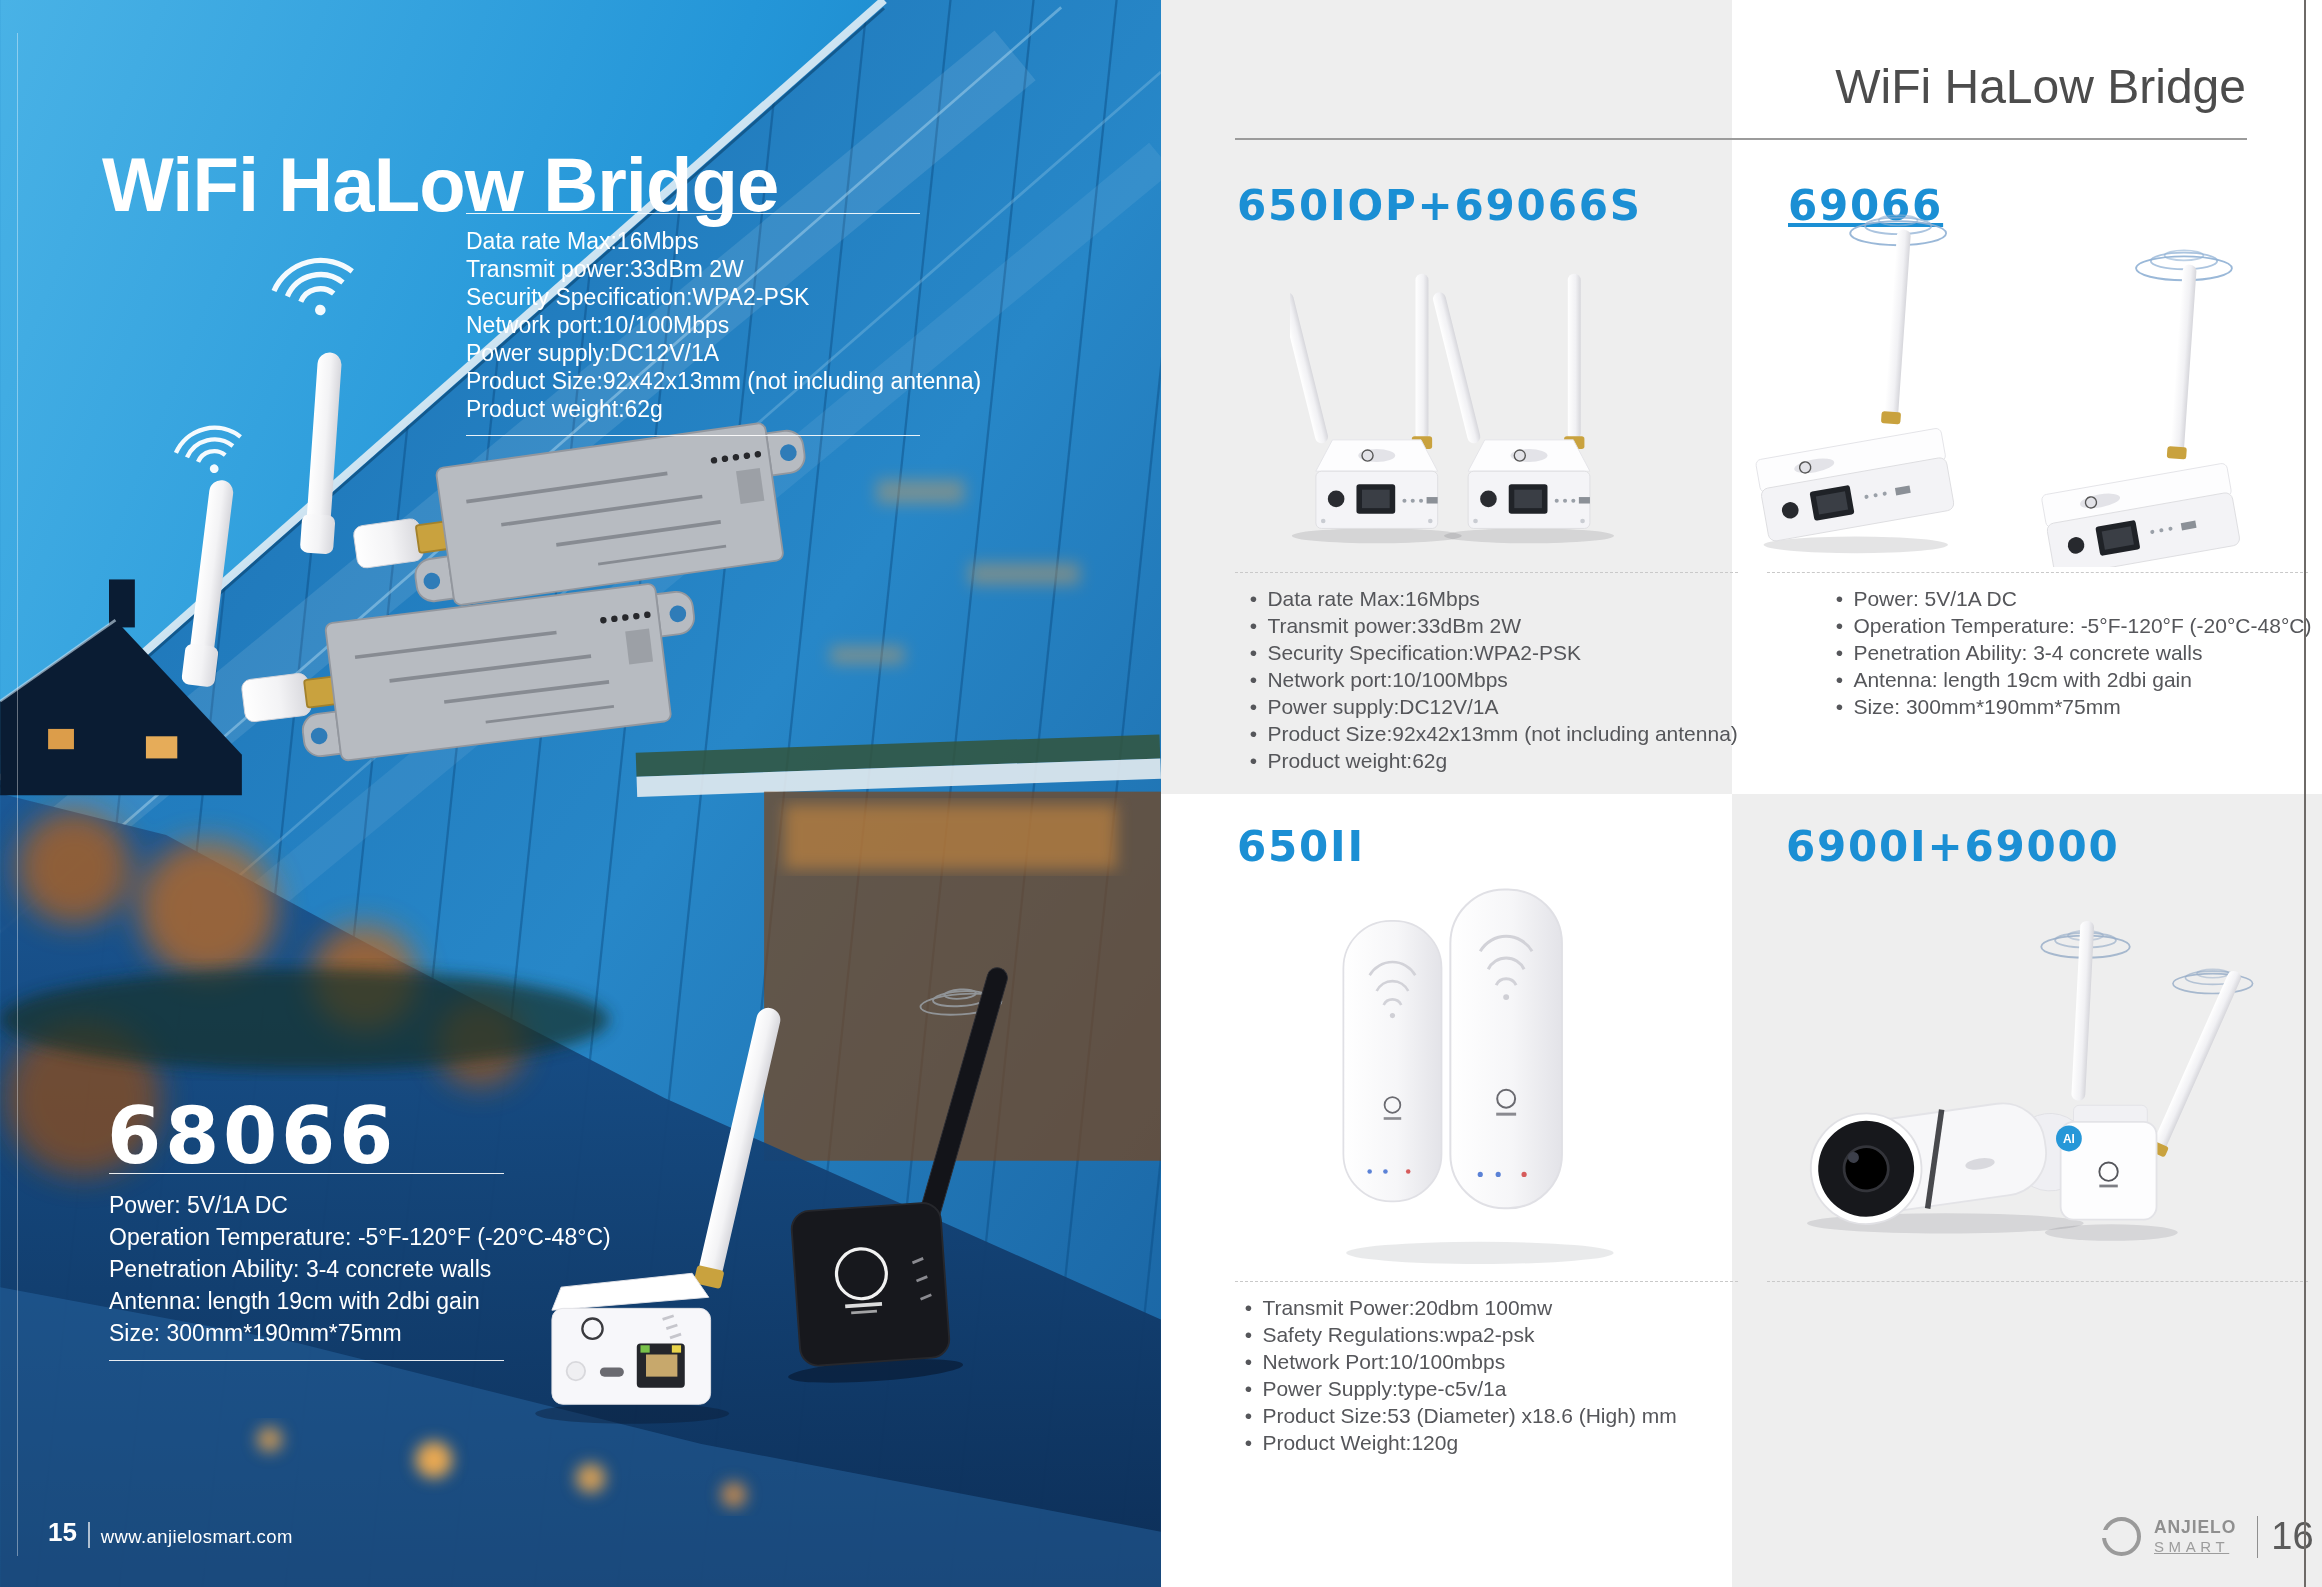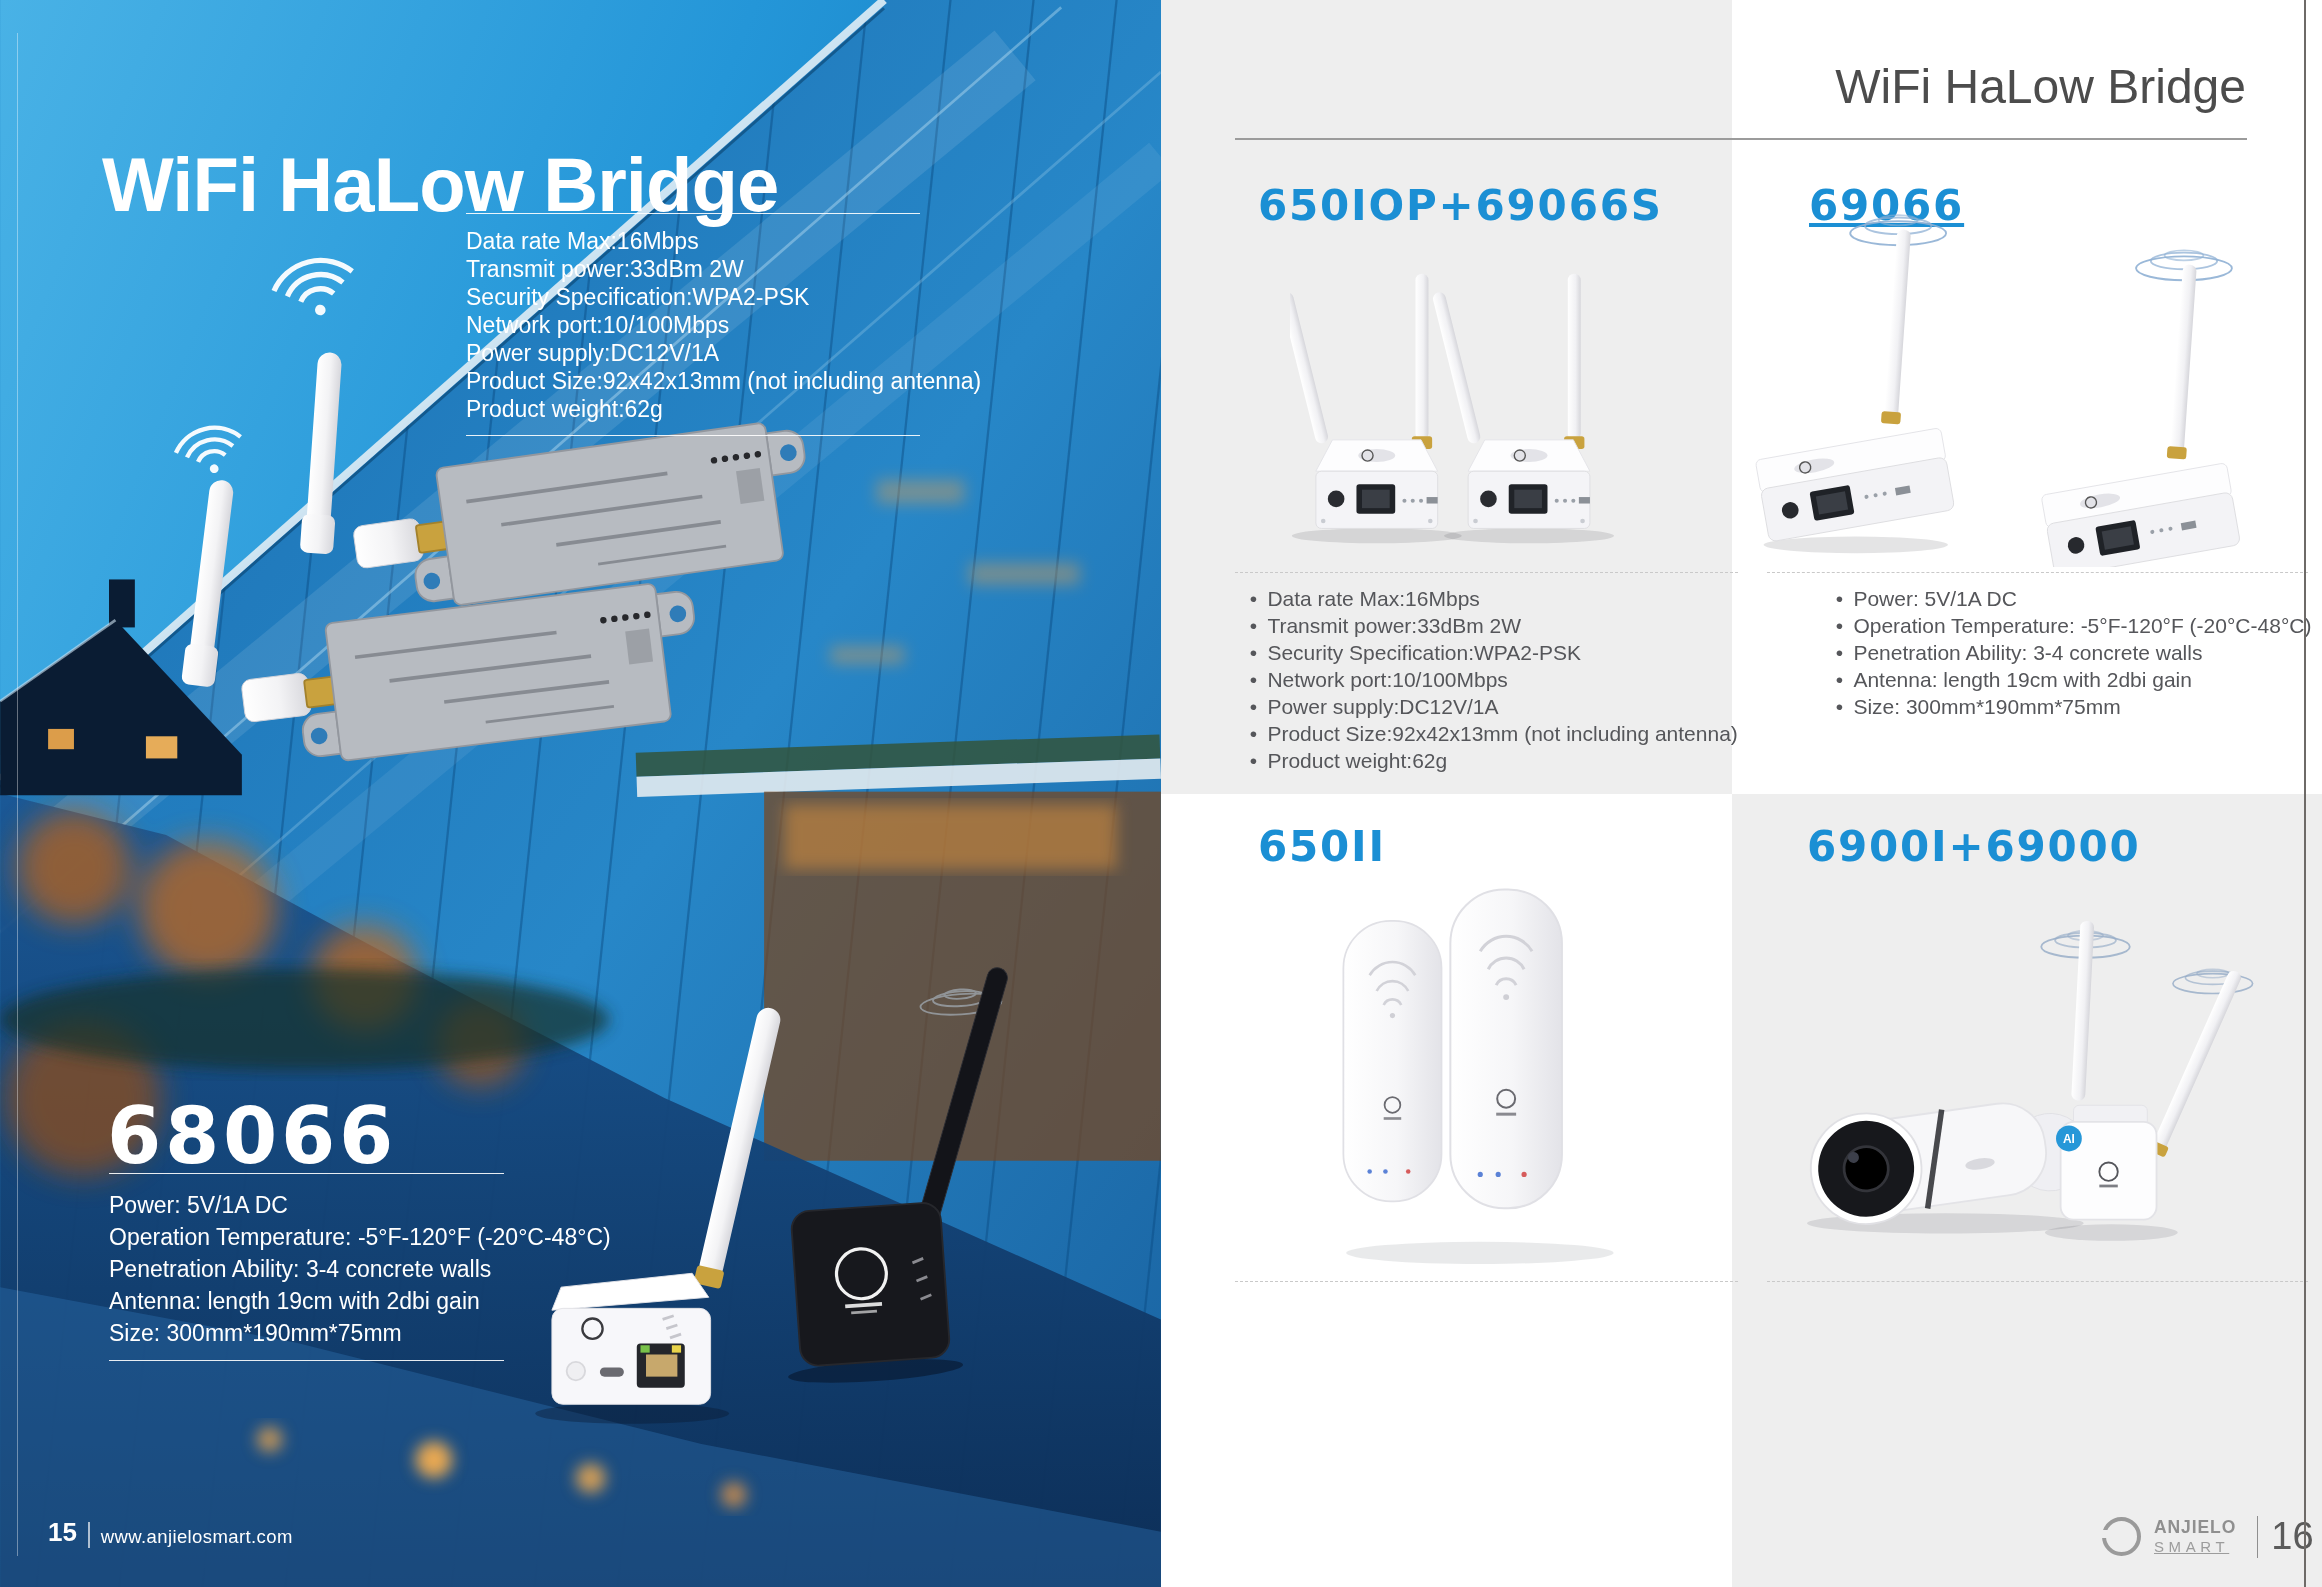--- a/index.html
+++ b/index.html
@@ -26,21 +26,21 @@
   .l-footer .url{font-size:18.5px;letter-spacing:0.4px;}
 
   
   .page-right{position:absolute;left:1161px;top:0;width:1161px;height:1587px;background:#ffffff;overflow:hidden;}
   .quad{position:absolute;background:#eeeeee;}
   .quad-tl{left:0;top:0;width:571px;height:794px;}
   .quad-br{left:571px;top:794px;width:590px;height:794px;}
   .r-header{position:absolute;top:59px;right:76px;font-size:48px;color:#4c4c4c;letter-spacing:0;white-space:nowrap;}
   .r-rule{position:absolute;left:74px;top:138px;width:1012px;height:1.8px;background:#9b9b9b;}
   .r-edge{position:absolute;left:1143px;top:0;width:1.8px;height:1587px;background:#6e6a67;}
-  .pcode{position:absolute;color:#1b8fd4;font-family:"DejaVu Sans",sans-serif;font-weight:800;font-size:42px;letter-spacing:1.8px;white-space:nowrap;margin-left:21px;}
+  .pcode{position:absolute;color:#1b8fd4;font-family:"DejaVu Sans",sans-serif;font-weight:800;font-size:42px;letter-spacing:1.8px;white-space:nowrap;}
   .t-tl{left:76px;top:181px;}
   .t-tr{left:627px;top:181px;text-decoration:underline;}
   .t-bl{left:76px;top:822px;}
   .t-br{left:625px;top:822px;}
   .dash{position:absolute;height:0;border-top:1.8px dashed #c9c9c9;}
   .d-tl{left:74px;top:572px;width:503px;}
   .d-tr{left:606px;top:572px;width:541px;}
   .d-bl{left:74px;top:1281px;width:503px;}
   .d-br{left:606px;top:1281px;width:541px;}
   ul.speclist{position:absolute;margin:0;padding:0;list-style:none;}
@@ -442,20 +442,28 @@
       <li>Product Size:92x42x13mm (not including antenna)</li>
       <li>Product weight:62g</li>
     </ul>
     <ul class="speclist ul-tr">
       <li>Power: 5V/1A DC</li>
       <li>Operation Temperature: -5°F-120°F (-20°C-48°C)</li>
       <li>Penetration Ability: 3-4 concrete walls</li>
       <li>Antenna: length 19cm with 2dbi gain</li>
       <li>Size: 300mm*190mm*75mm</li>
     </ul>
+    <ul class="speclist ul-bl">
+      <li>Transmit Power:20dbm 100mw</li>
+      <li>Safety Regulations:wpa2-psk</li>
+      <li>Network Port:10/100mbps</li>
+      <li>Power Supply:type-c5v/1a</li>
+      <li>Product Size:53 (Diameter) x18.6 (High) mm</li>
+      <li>Product Weight:120g</li>
+    </ul>
 
     <div class="r-footer">
       <span class="logo-ring"></span>
       <span class="logo-txt">
         <span class="logo-a">ANJIELO</span>
         <span class="logo-s">SMART</span>
       </span>
       <span class="sep"></span>
       <span class="pn">16</span>
     </div>

